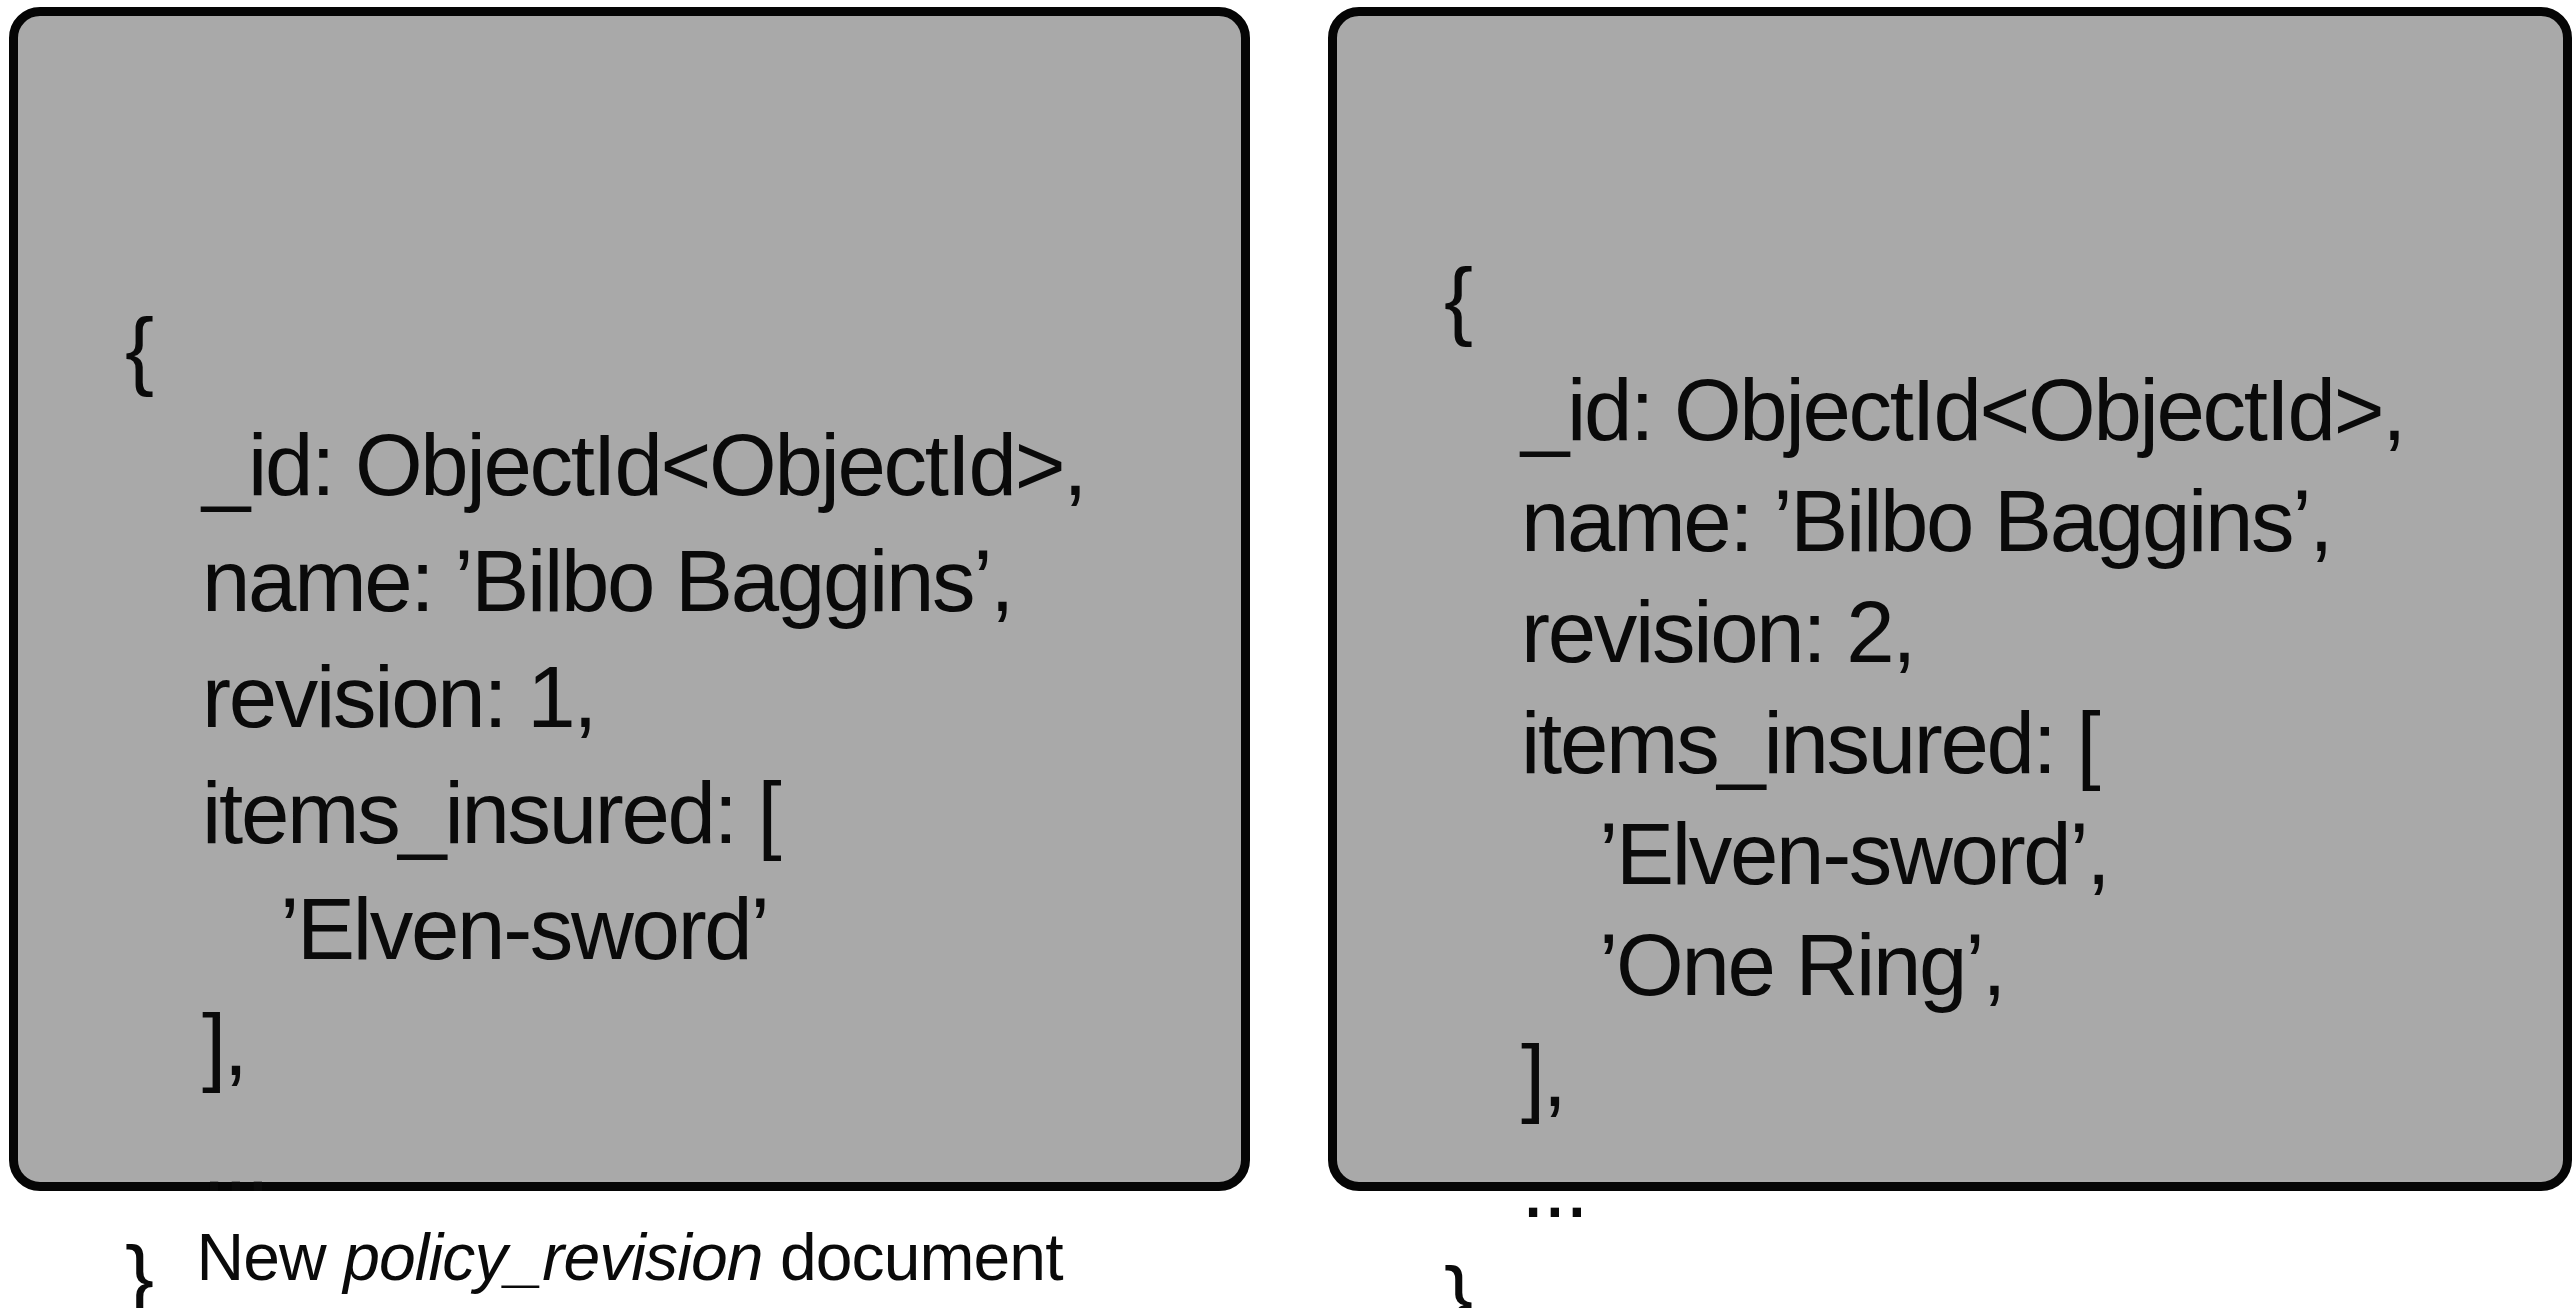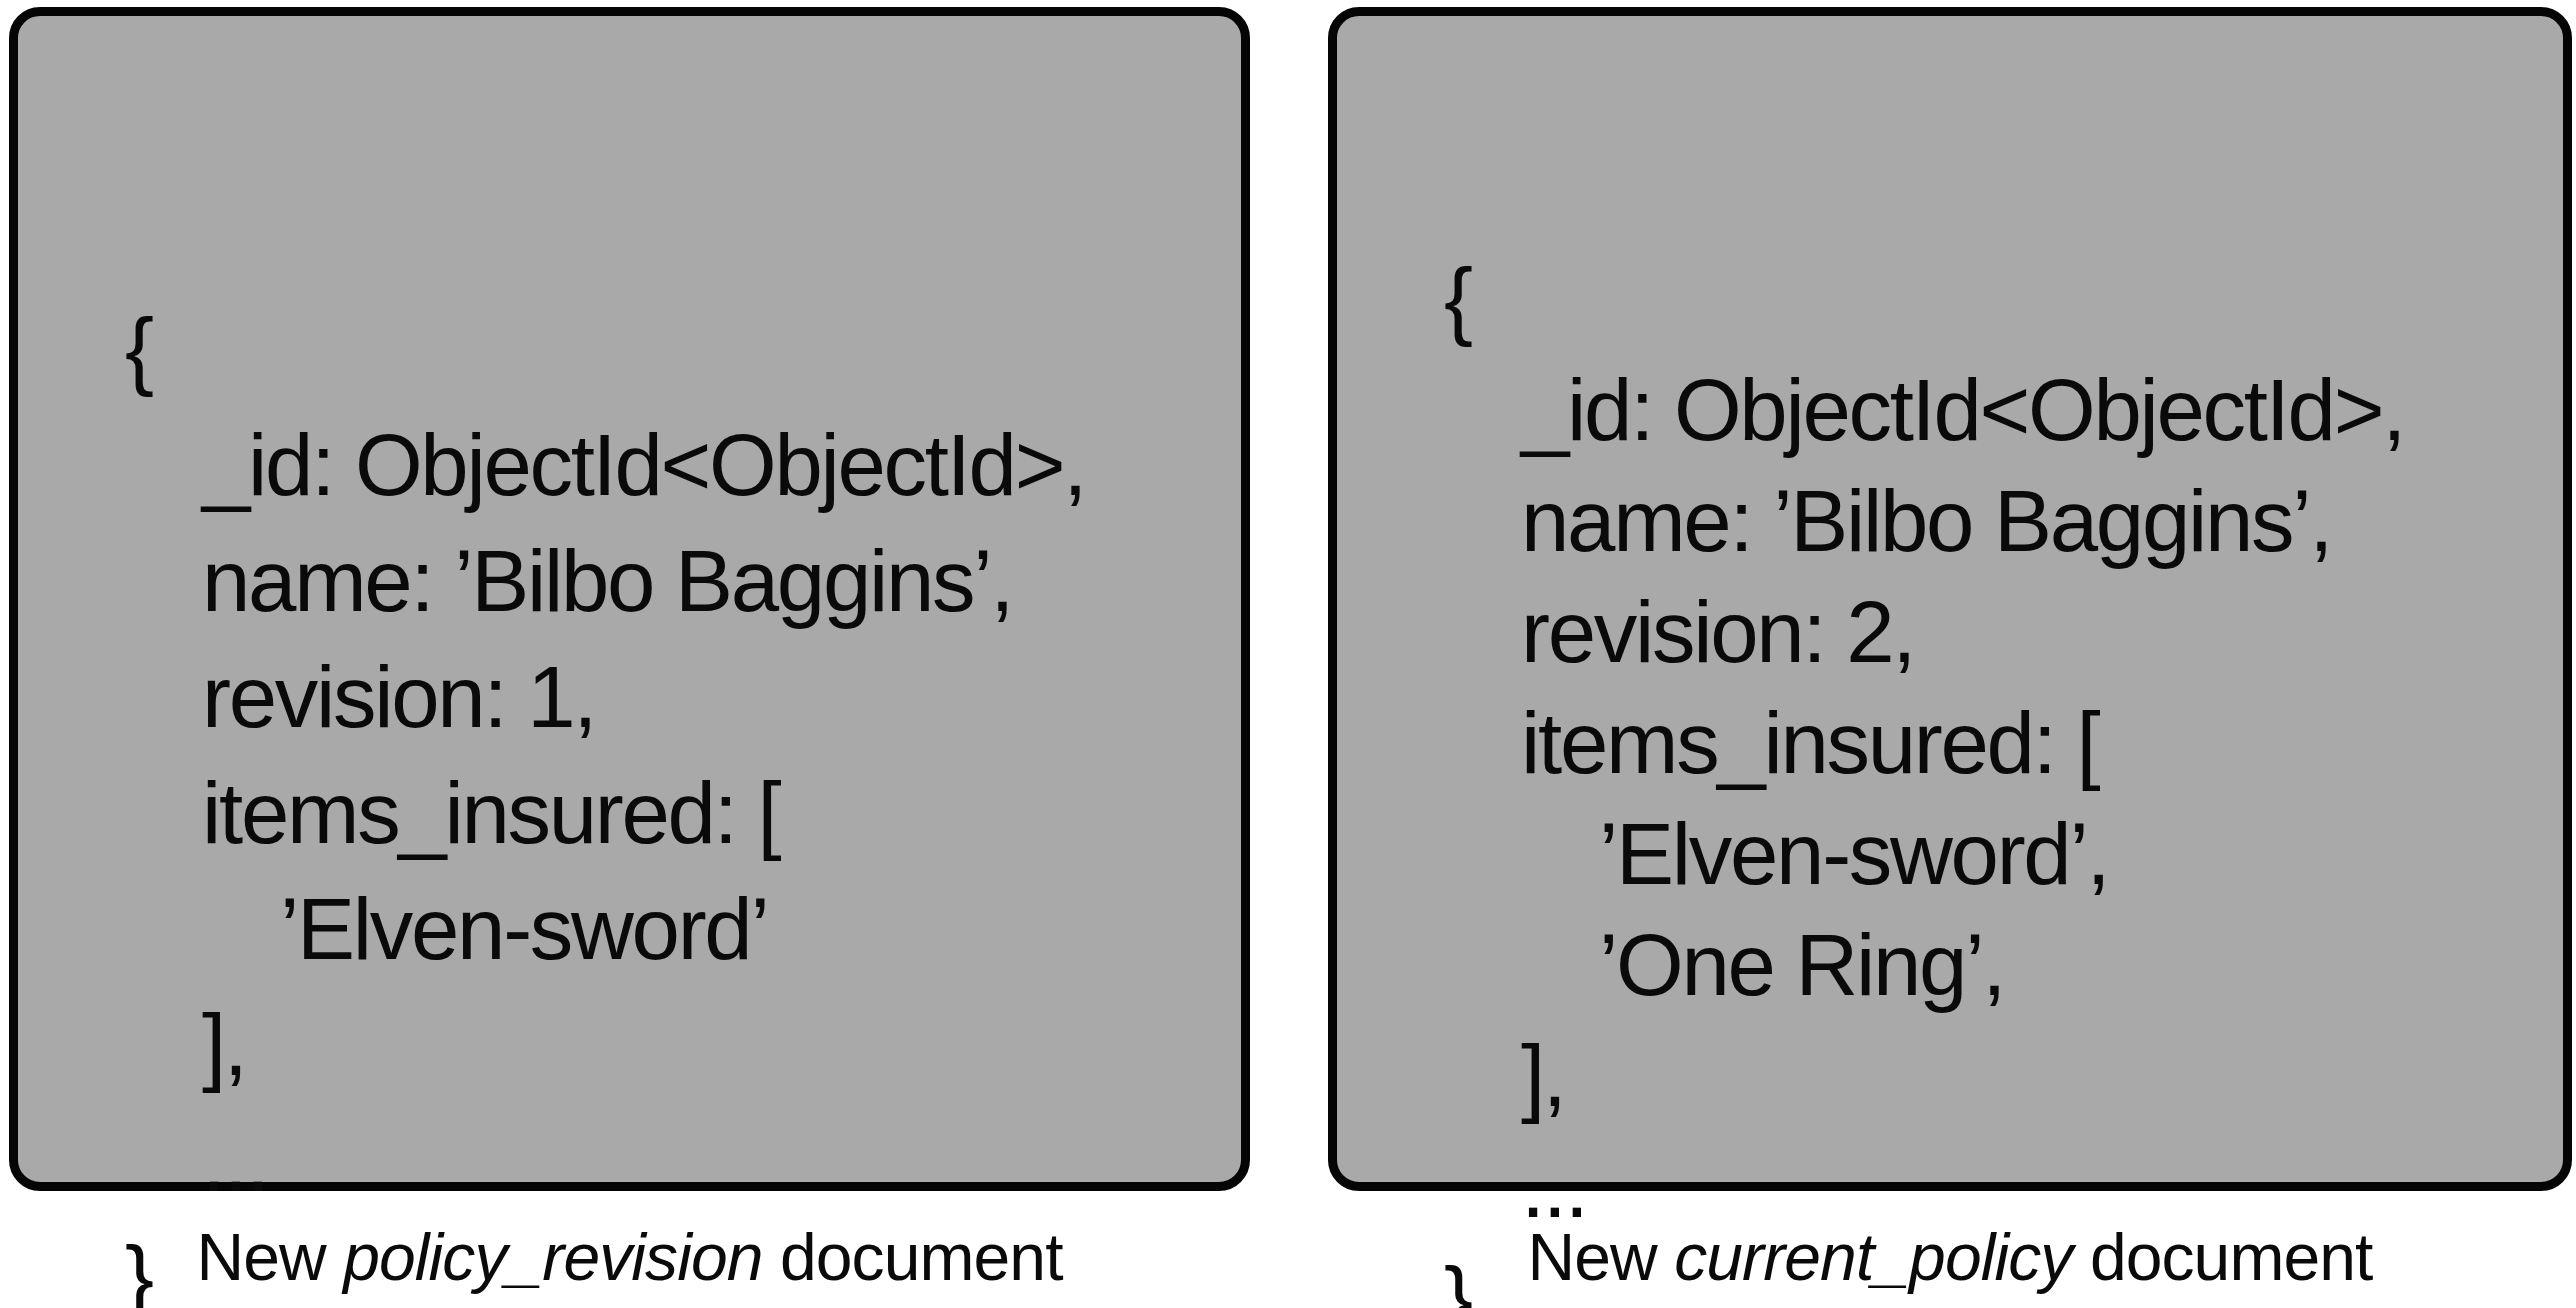--- a/index.html
+++ b/index.html
@@ -65,16 +65,15 @@
   <div class="doc-box left code">
     <div class="code-wrap"><div class="code-line indent-0">{</div><div class="code-line indent-1">_id: ObjectId&lt;ObjectId&gt;,</div><div class="code-line indent-1">name: ’Bilbo Baggins’,</div><div class="code-line indent-1">revision: 1,</div><div class="code-line indent-1">items_insured: [</div><div class="code-line indent-2">’Elven-sword’</div><div class="code-line indent-1">],</div><div class="code-line indent-1">...</div><div class="code-line indent-0">}</div></div>
   </div>
 
   <div class="doc-box right code">
     <div class="code-wrap"><div class="code-line indent-0">{</div><div class="code-line indent-1">_id: ObjectId&lt;ObjectId&gt;,</div><div class="code-line indent-1">name: ’Bilbo Baggins’,</div><div class="code-line indent-1">revision: 2,</div><div class="code-line indent-1">items_insured: [</div><div class="code-line indent-2">’Elven-sword’,</div><div class="code-line indent-2">’One Ring’,</div><div class="code-line indent-1">],</div><div class="code-line indent-1">...</div><div class="code-line indent-0">}</div></div>
   </div>
 
   <div class="caption left"><span>New </span><em>policy_revision</em><span> document</span></div>
 
-  <div class="caption right"><span>New </span><em>current_policy</em><span> document</span></div>
 
 </div>
 
 
 </body></html>

